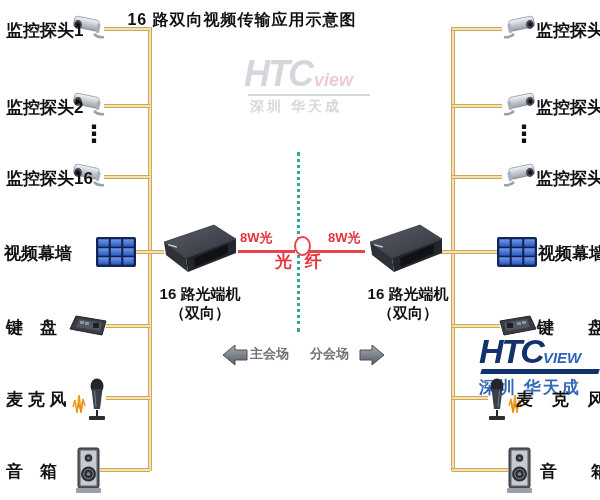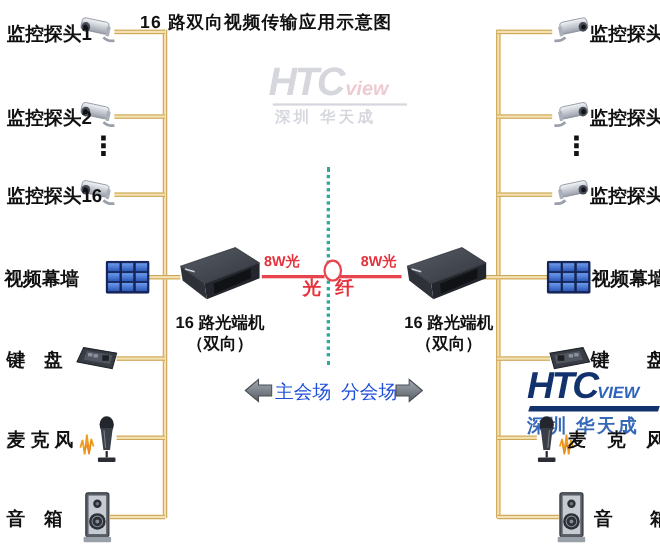--- a/index.html
+++ b/index.html
@@ -20,21 +20,21 @@
   .dots{font-size:24px;font-weight:bold;line-height:1;z-index:4;color:#111;}
   .icon{z-index:3;}
   .mirror{transform:scaleX(-1);}
   
   .red-seg{height:3px;background:#e8444e;z-index:2;}
   .fiber-circle{width:13px;height:16px;border:2px solid #e8444e;border-radius:50%;background:#fff;z-index:4;}
   .red-lbl{font-size:13px;font-weight:bold;color:#e5323c;z-index:4;white-space:nowrap;}
   .fiber-name{font-size:17px;font-weight:bold;color:#e5323c;z-index:4;letter-spacing:4px;white-space:nowrap;}
   .dash{width:0;border-left:3px dotted #2fa89c;z-index:2;}
   
-  .venue{font-size:17px;font-weight:normal;color:#1d4ed8;z-index:4;white-space:nowrap;}
+  .venue{font-size:13px;font-weight:bold;color:#737373;z-index:4;white-space:nowrap;}
   
   .dev-lbl{width:100px;text-align:center;font-size:15px;font-weight:bold;line-height:19px;z-index:4;}
   
   .wm{left:244px;top:57px;width:150px;opacity:0.55;z-index:1;}
   .wm-htc{font-size:36px;font-weight:900;font-style:italic;color:#b3b7c3;letter-spacing:-2px;line-height:34px;}
   .wm-view{font-size:18px;font-weight:800;font-style:italic;color:#e0a0ac;margin-left:2px;}
   .wm-bar{width:122px;height:2px;background:#b3b7c3;margin:3px 0 2px 4px;}
   .wm-sub{font-size:14px;font-weight:bold;color:#b3b7c3;letter-spacing:3px;margin-left:6px;}
   
   .logo{left:479px;top:335px;width:121px;z-index:2;}

